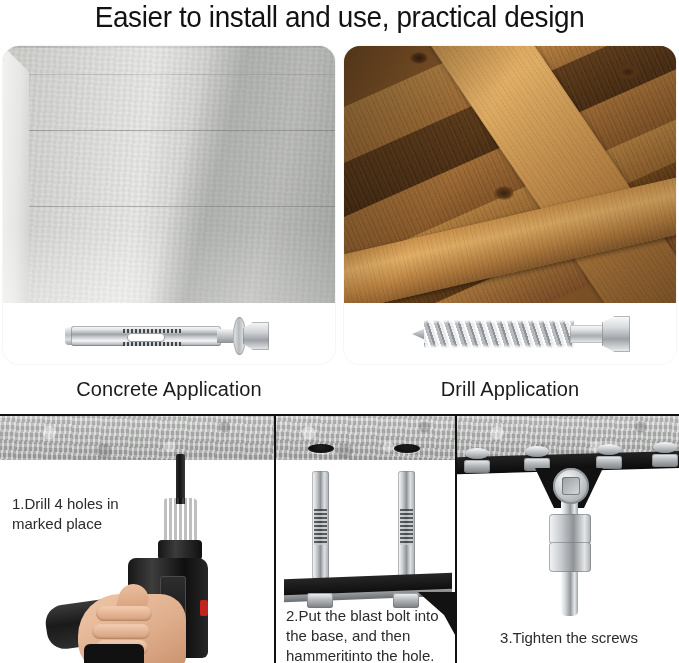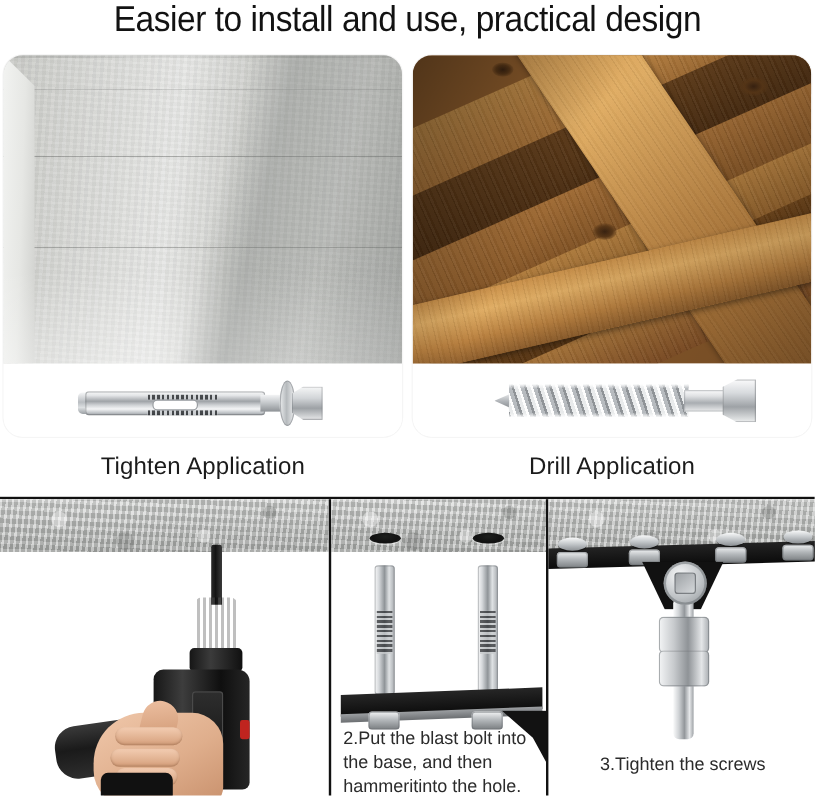--- a/index.html
+++ b/index.html
@@ -545,21 +545,21 @@
     <div class="screw-wrap">
       <div class="screw-point"></div>
       <div class="screw-core"></div>
       <div class="screw-thread"></div>
       <div class="screw-shank"></div>
       <div class="screw-hex"></div>
     </div>
   </div>
 </div>
 
-<div class="app-caption" id="caption-concrete">Tighten Application</div>
+<div class="app-caption" id="caption-concrete">Concrete Application</div>
 <div class="app-caption" id="caption-wood">Drill Application</div>
 
 <div id="steps">
 
   <div class="step-panel" id="step-1">
     <div class="ceiling-band"></div>
 
     <div>
       <div class="drill-bit"></div>
       <div class="drill-chuck"></div>
@@ -570,20 +570,22 @@
       <div class="drill-battery"></div>
       <div class="drill-trigger"></div>
       <div class="hand"></div>
       <div class="thumb"></div>
       <div class="finger" style="left:96px;  top:190px; width:56px;"></div>
       <div class="finger" style="left:92px;  top:208px; width:58px;"></div>
       <div class="finger" style="left:96px;  top:224px; width:52px;"></div>
       <div class="sleeve-dark"></div>
     </div>
 
+    <div class="step-text" style="left:12px; top:78px; text-align:left;">1.Drill 4 holes in
+    marked place</div>
   </div>
 
   <div class="step-panel" id="step-2">
     <div class="ceiling-band">
       <div class="drill-hole" style="left:32px; top:28px;"></div>
       <div class="drill-hole" style="left:118px; top:28px;"></div>
     </div>
 
     <div>
       <div class="bolt-vert" style="left:36px;"></div>

